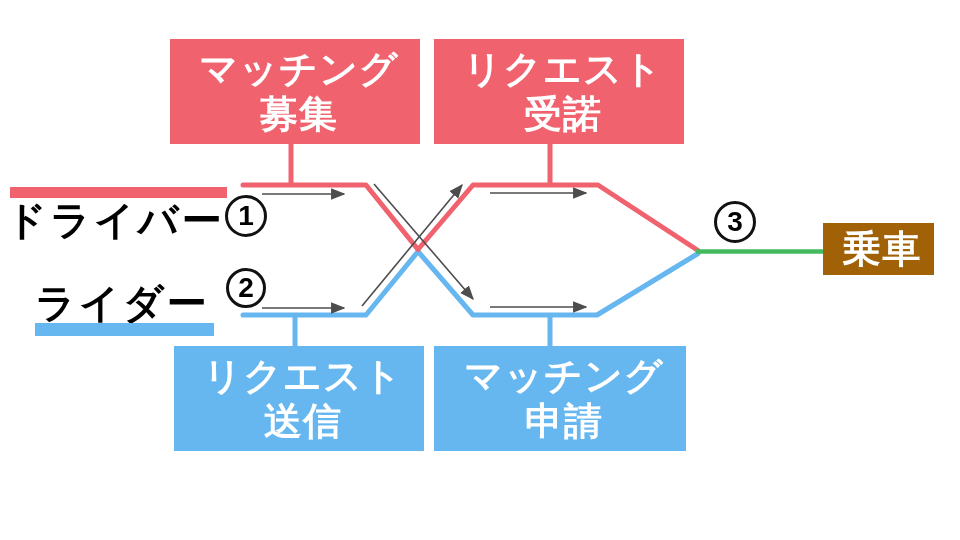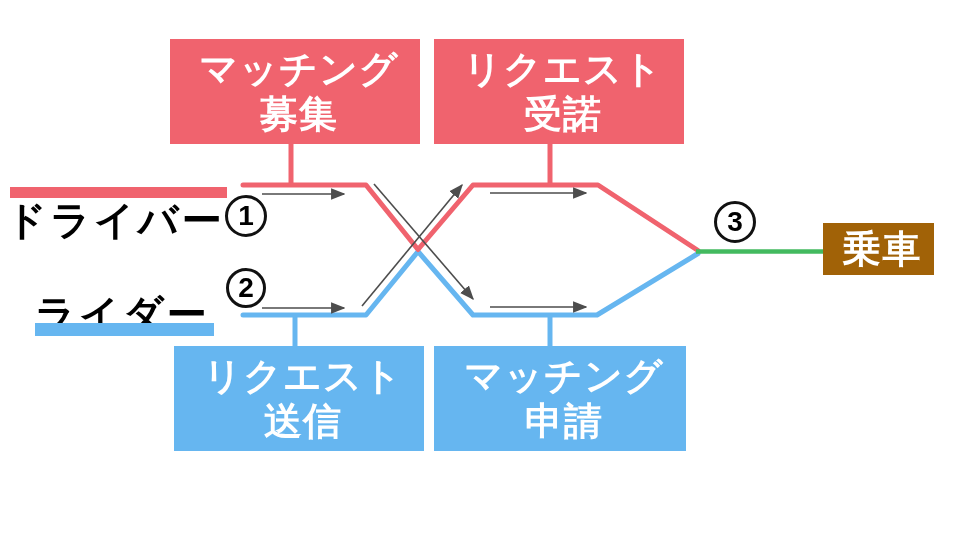--- a/index.html
+++ b/index.html
@@ -53,21 +53,21 @@
       <line x1="362" y1="306" x2="462" y2="185" marker-end="url(#ah)"></line>
       <line x1="374" y1="184" x2="473" y2="299" marker-end="url(#ah)"></line>
       <line x1="490" y1="193" x2="586" y2="193" marker-end="url(#ah)"></line>
       <line x1="490" y1="307" x2="586" y2="307" marker-end="url(#ah)"></line>
     </g>
   </svg>
 
   <div class="lane-label" style="left:6px;top:149px;margin-top:44px;">ドライバー</div>
   <div class="underbar" style="left: 10px; top: 187px; width: 217px; height: 11px; background: rgb(240, 99, 110);"></div>
 
-  <div class="lane-label" style="left:35px;top:287px;text-align:center;">ライダー</div>
+  <div class="lane-label" style="left:35px;top:276px;text-align:center;">ライダー</div>
   <div class="underbar" style="left: 35px; top: 323px; width: 179px; height: 13px; background: rgb(102, 182, 240);"></div>
 
   <div class="box" style="left: 170px; top: 39px; width: 242px; height: 105px; background: rgb(240, 99, 110);">マッチング
 募集</div>
   <div class="box" style="left: 434px; top: 39px; width: 242px; height: 105px; background: rgb(240, 99, 110);">リクエスト
 受諾</div>
   <div class="box" style="left: 174px; top: 346px; width: 242px; height: 105px; background: rgb(102, 182, 240);">リクエスト
 送信</div>
   <div class="box" style="left: 434px; top: 346px; width: 244px; height: 105px; background: rgb(102, 182, 240);">マッチング
 申請</div>

